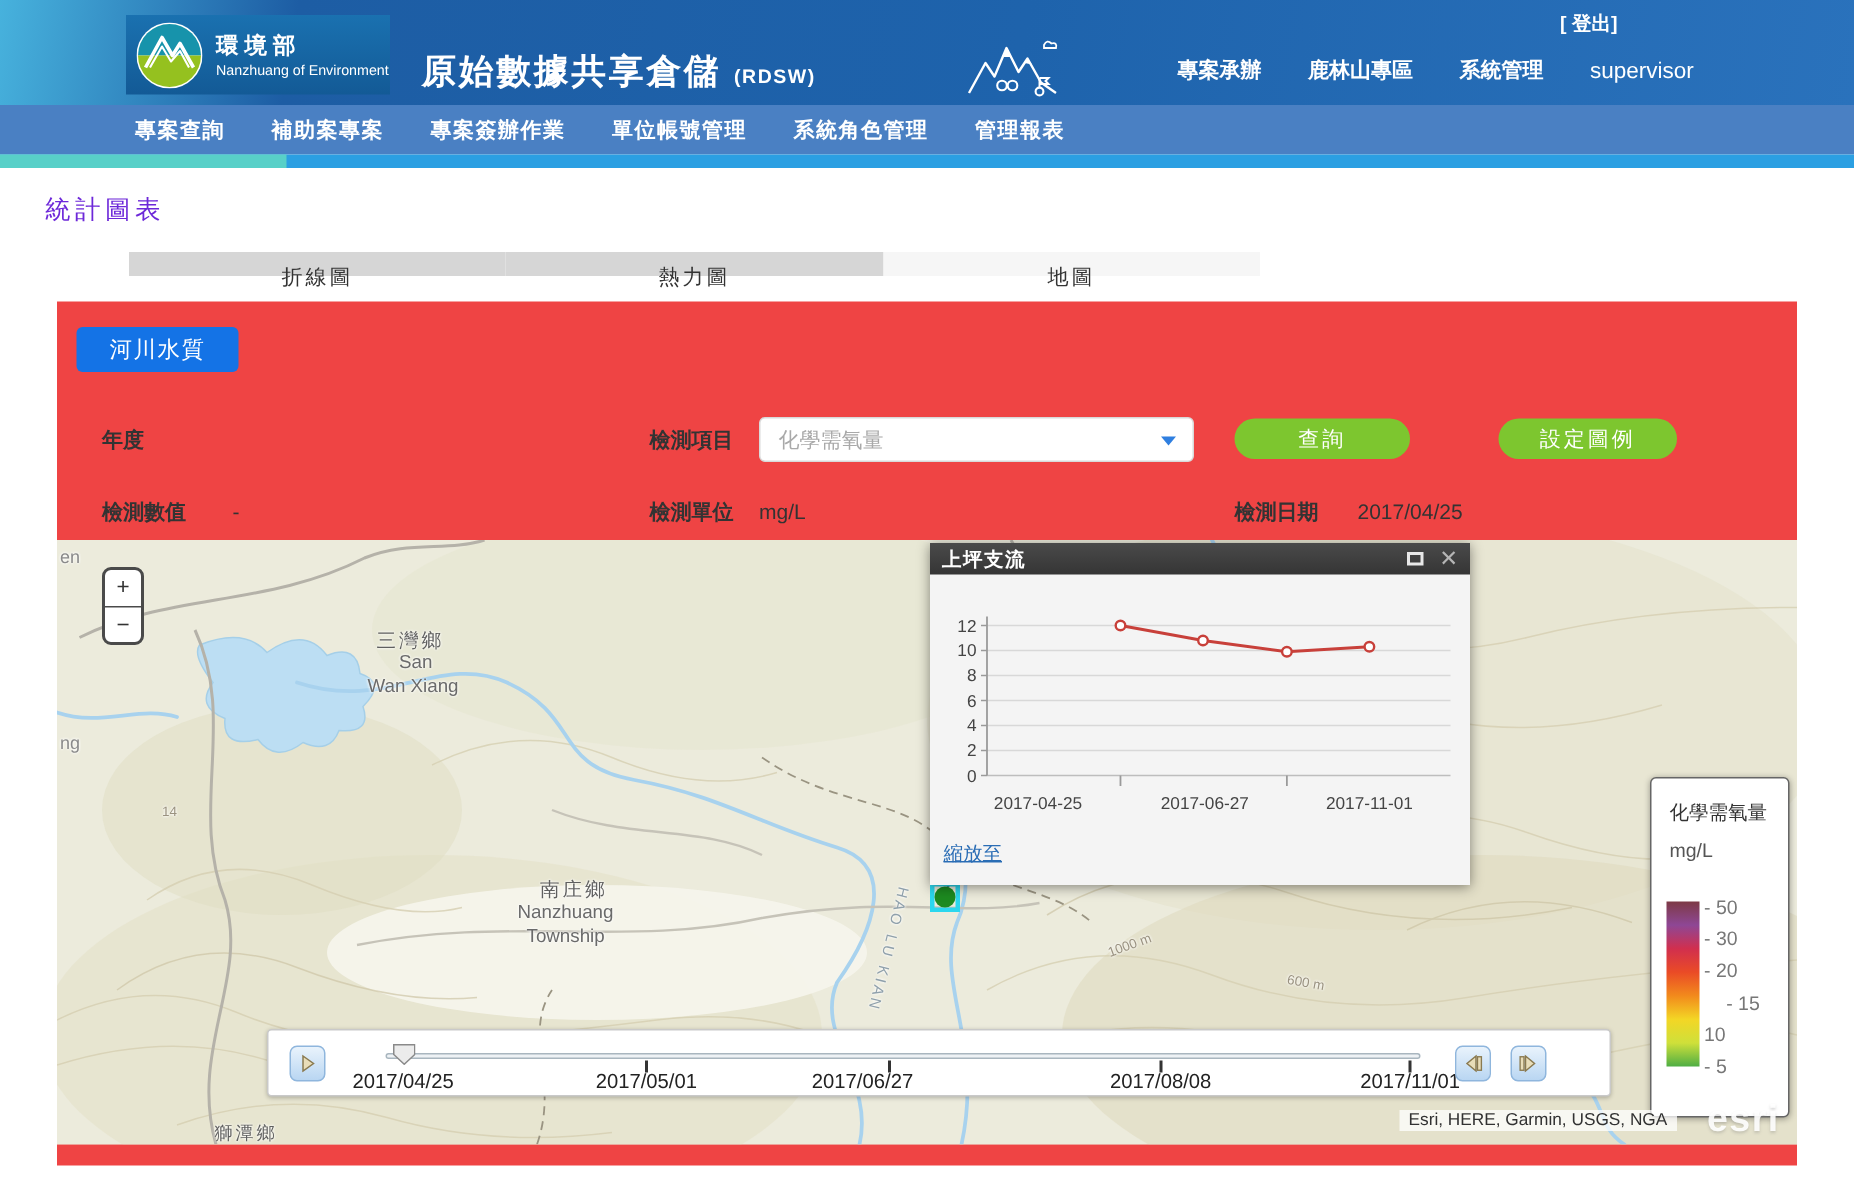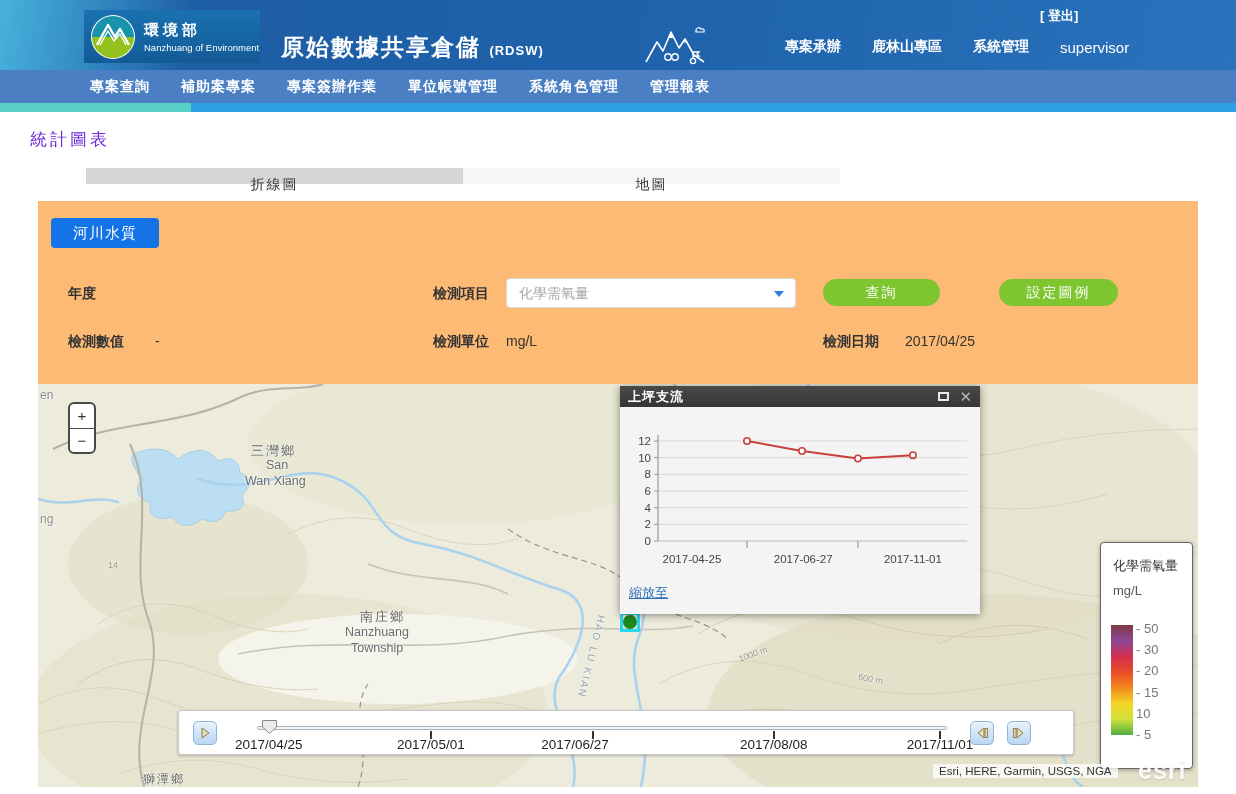--- a/index.html
+++ b/index.html
@@ -28,35 +28,35 @@
     display:flex; align-items:center; padding-left:90px; gap:31px; }
   #navbar span { color:#fff; font-size:14px; font-weight:700; cursor:pointer; letter-spacing:1px; }
   #strip { position:absolute; left:0; top:103px; width:1236px; height:9px; background:#2b9fe2; }
   #strip .seg { position:absolute; left:0; top:0; width:191px; height:9px; background:#58d0c8; }
 
   
   #page-title { position:absolute; left:30px; top:128px; font-size:17px; font-weight:400; color:#6d28d9; letter-spacing:3px; }
   #tabrow { position:absolute; left:38px; top:168px; width:754px; height:16px; display:flex;margin-left:48px; }
   .tab { flex:1; text-align:center; line-height:33px; font-size:14px; color:#333; background:#d6d6d6; cursor:pointer; letter-spacing:2px; }
   .tab.active { background:#f6f6f6; }
-  #panel { position:absolute; left:38px; top:201px; width:1160px; height:576px; background:#fdba74; }
+  #panel { position:absolute; left:38px; top:201px; width:1160px; height:576px; background:#ef4444; }
 
   .btn-blue { position:absolute; left:13px; top:17px; width:108px; height:30px; background:#1473e6; color:#fff;
     font-size:15px; border:none; border-radius:4px; cursor:pointer; letter-spacing:1px; }
   .form-label { position:absolute; font-size:14px; font-weight:700; color:#333; height:30px; line-height:30px; }
   .form-value { position:absolute; font-size:14px; color:#333; height:30px; line-height:30px; }
   .select { position:absolute; height:30px; background:#fff; border:1px solid #d9d9d9; border-radius:4px;
     font-size:14px; color:#a9a9a9; line-height:28px; padding-left:12px; cursor:pointer; }
   .select .caret { position:absolute; right:11px; top:12px; width:0; height:0;
     border-left:5px solid transparent; border-right:5px solid transparent; border-top:6px solid #2f7fe0; }
   .btn-green { position:absolute; height:27px; background:#7dc62f; border:none; border-radius:14px;
     color:#fff; font-size:14px; cursor:pointer; letter-spacing:2px; }
 
   
-  #map { position:absolute; left:0; top:159px; width:1160px; height:403px; background:#ecebdc; overflow:hidden; cursor:grab;margin-top:24px; }
+  #map { position:absolute; left:0; top:159px; width:1160px; height:403px; background:#ecebdc; overflow:hidden; cursor:grab; }
   .map-label { position:absolute; color:#5f5f5f; font-size:13px; letter-spacing:2px;
     text-shadow:0 0 2px #fff,0 0 2px #fff; white-space:nowrap; }
   .map-label.en { letter-spacing:0; font-size:12.5px; color:#6a6a6a; }
   .map-label.minor { font-size:12px; color:#8a8a8a; letter-spacing:0; }
   .map-label.tiny { font-size:9px; color:#9a9280; letter-spacing:0; }
   .map-label.river { color:#8fa0ab; font-size:10px; letter-spacing:2px; }
 
   #zoomctl { position:absolute; left:30px; top:18px; width:28px; height:52px; background:#fff;
     border:2px solid #4a4a4a; border-radius:6px; }
   #zoomctl .zbtn { width:100%; height:24px; text-align:center; line-height:24px; font-size:15px; color:#333; cursor:pointer; }
@@ -148,20 +148,21 @@
     <span>管理報表</span>
   </div>
   <div id="strip">
       <div class="seg"></div>
     </div>
 
   <div id="page-title">統計圖表</div>
 
   <div id="tabrow">
     <div class="tab">折線圖</div>
+    <div class="tab">熱力圖</div>
     <div class="tab active">地圖</div>
   </div>
 
   <div id="panel">
     <button class="btn-blue">河川水質</button>
 
     <div class="form-label" style="left:30px; top:77px;">年度</div>
     <div class="form-label" style="left:395px; top:77px;">檢測項目</div>
     <div class="select" style="left:468px; top:77px; width:290px;">
       <span>化學需氧量</span>
@@ -295,21 +296,21 @@
       </div>
 
       <div id="legendbox">
         <div id="legend-title">化學需氧量</div>
         <div id="legend-unit">mg/L</div>
         <div id="legend-bar" style="background: linear-gradient(rgb(125, 58, 69), rgb(142, 71, 149), rgb(209, 47, 78), rgb(234, 75, 38), rgb(242, 138, 28), rgb(243, 214, 37), rgb(207, 224, 58), rgb(79, 174, 68));"></div>
         <div id="legend-ticks">
             <div class="legend-tick" style="top: 78px;">- 50</div>
             <div class="legend-tick" style="top: 99.2px;">- 30</div>
             <div class="legend-tick" style="top: 120.4px;">- 20</div>
-            <div class="legend-tick" style="top: 141.6px;">- 15</div>
+            <div class="legend-tick" style="top: 141.6px; text-align: center;">- 15</div>
             <div class="legend-tick" style="top: 162.8px;">10</div>
             <div class="legend-tick" style="top: 184px;">- 5</div>
           </div>
       </div>
 
       <div id="timeline">
         <div class="tl-btn" style="left:14px;">
           <svg width="12" height="12" viewBox="0 0 12 12">
               <path d="M3 1 L10 6 L3 11 Z" fill="#e8ddb9" stroke="#8a7a50" stroke-width="1"></path>
             </svg>

